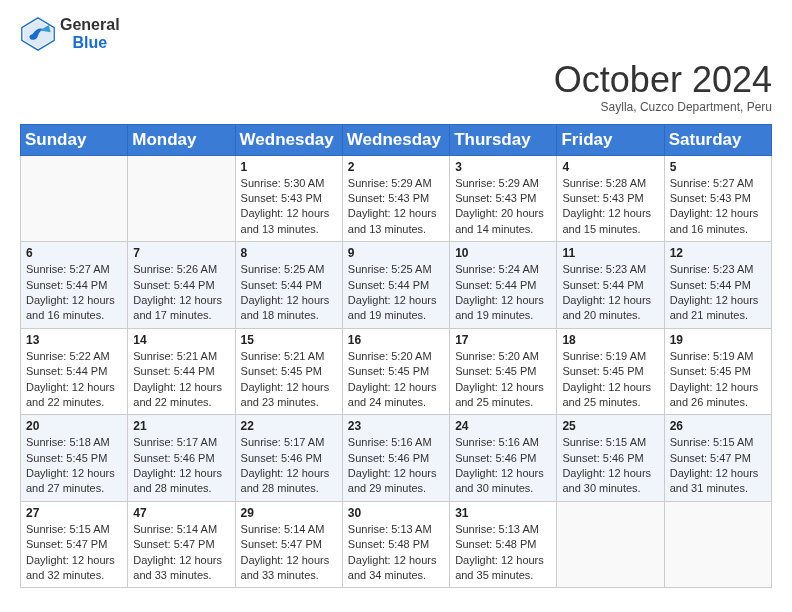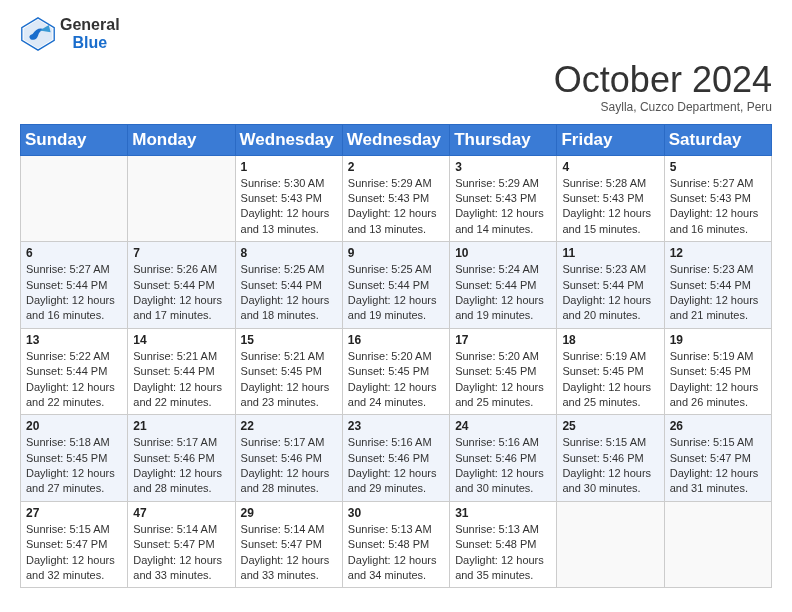--- a/index.html
+++ b/index.html
@@ -159,21 +159,21 @@
           <div>Sunrise: 5:29 AM</div>
           <div>Sunset: 5:43 PM</div>
           <div>Daylight: 12 hours and 13 minutes.</div>
         </div>
       </td>
           <td>
         <span class="day-number">3</span>
         <div class="day-info">
           <div>Sunrise: 5:29 AM</div>
           <div>Sunset: 5:43 PM</div>
-          <div>Daylight: 12 hours and 14 minutes.</div>
+          <div>Daylight: 20 hours and 14 minutes.</div>
         </div>
       </td>
           <td>
         <span class="day-number">4</span>
         <div class="day-info">
           <div>Sunrise: 5:28 AM</div>
           <div>Sunset: 5:43 PM</div>
           <div>Daylight: 12 hours and 15 minutes.</div>
         </div>
       </td>

